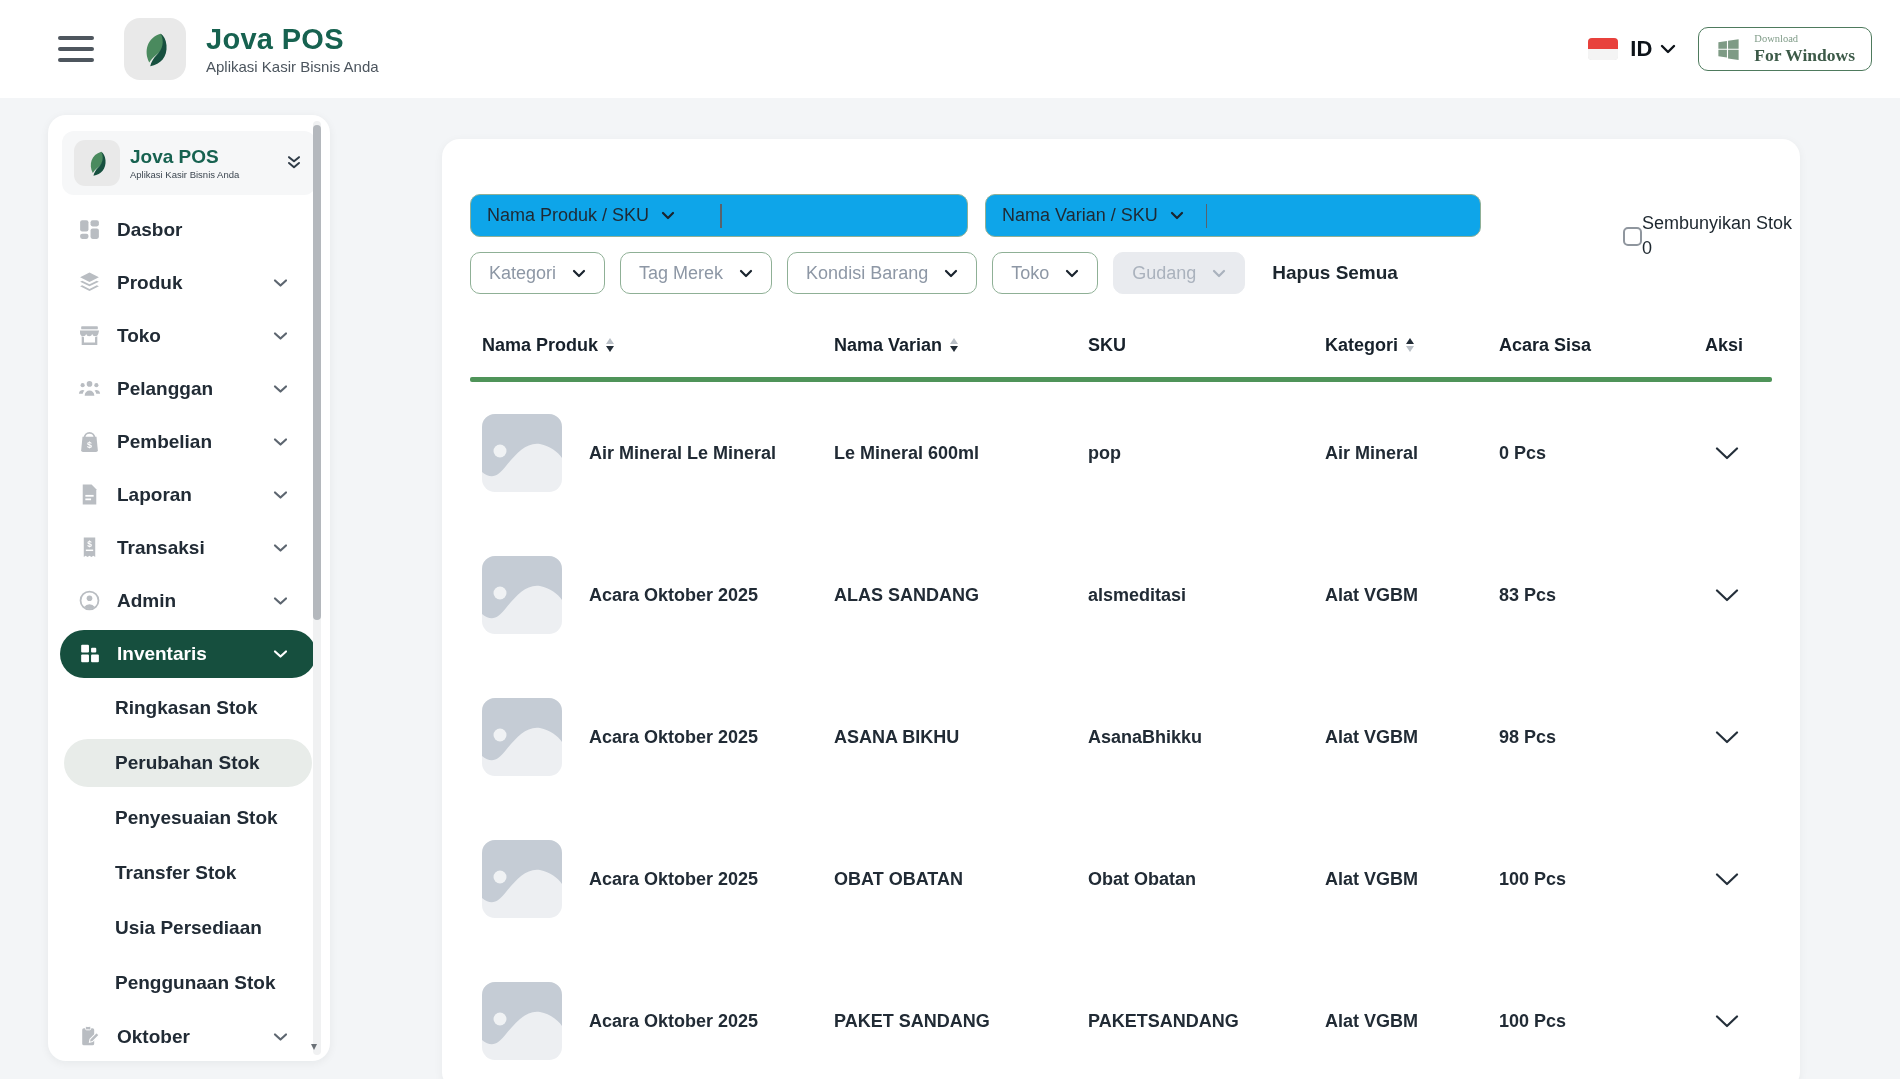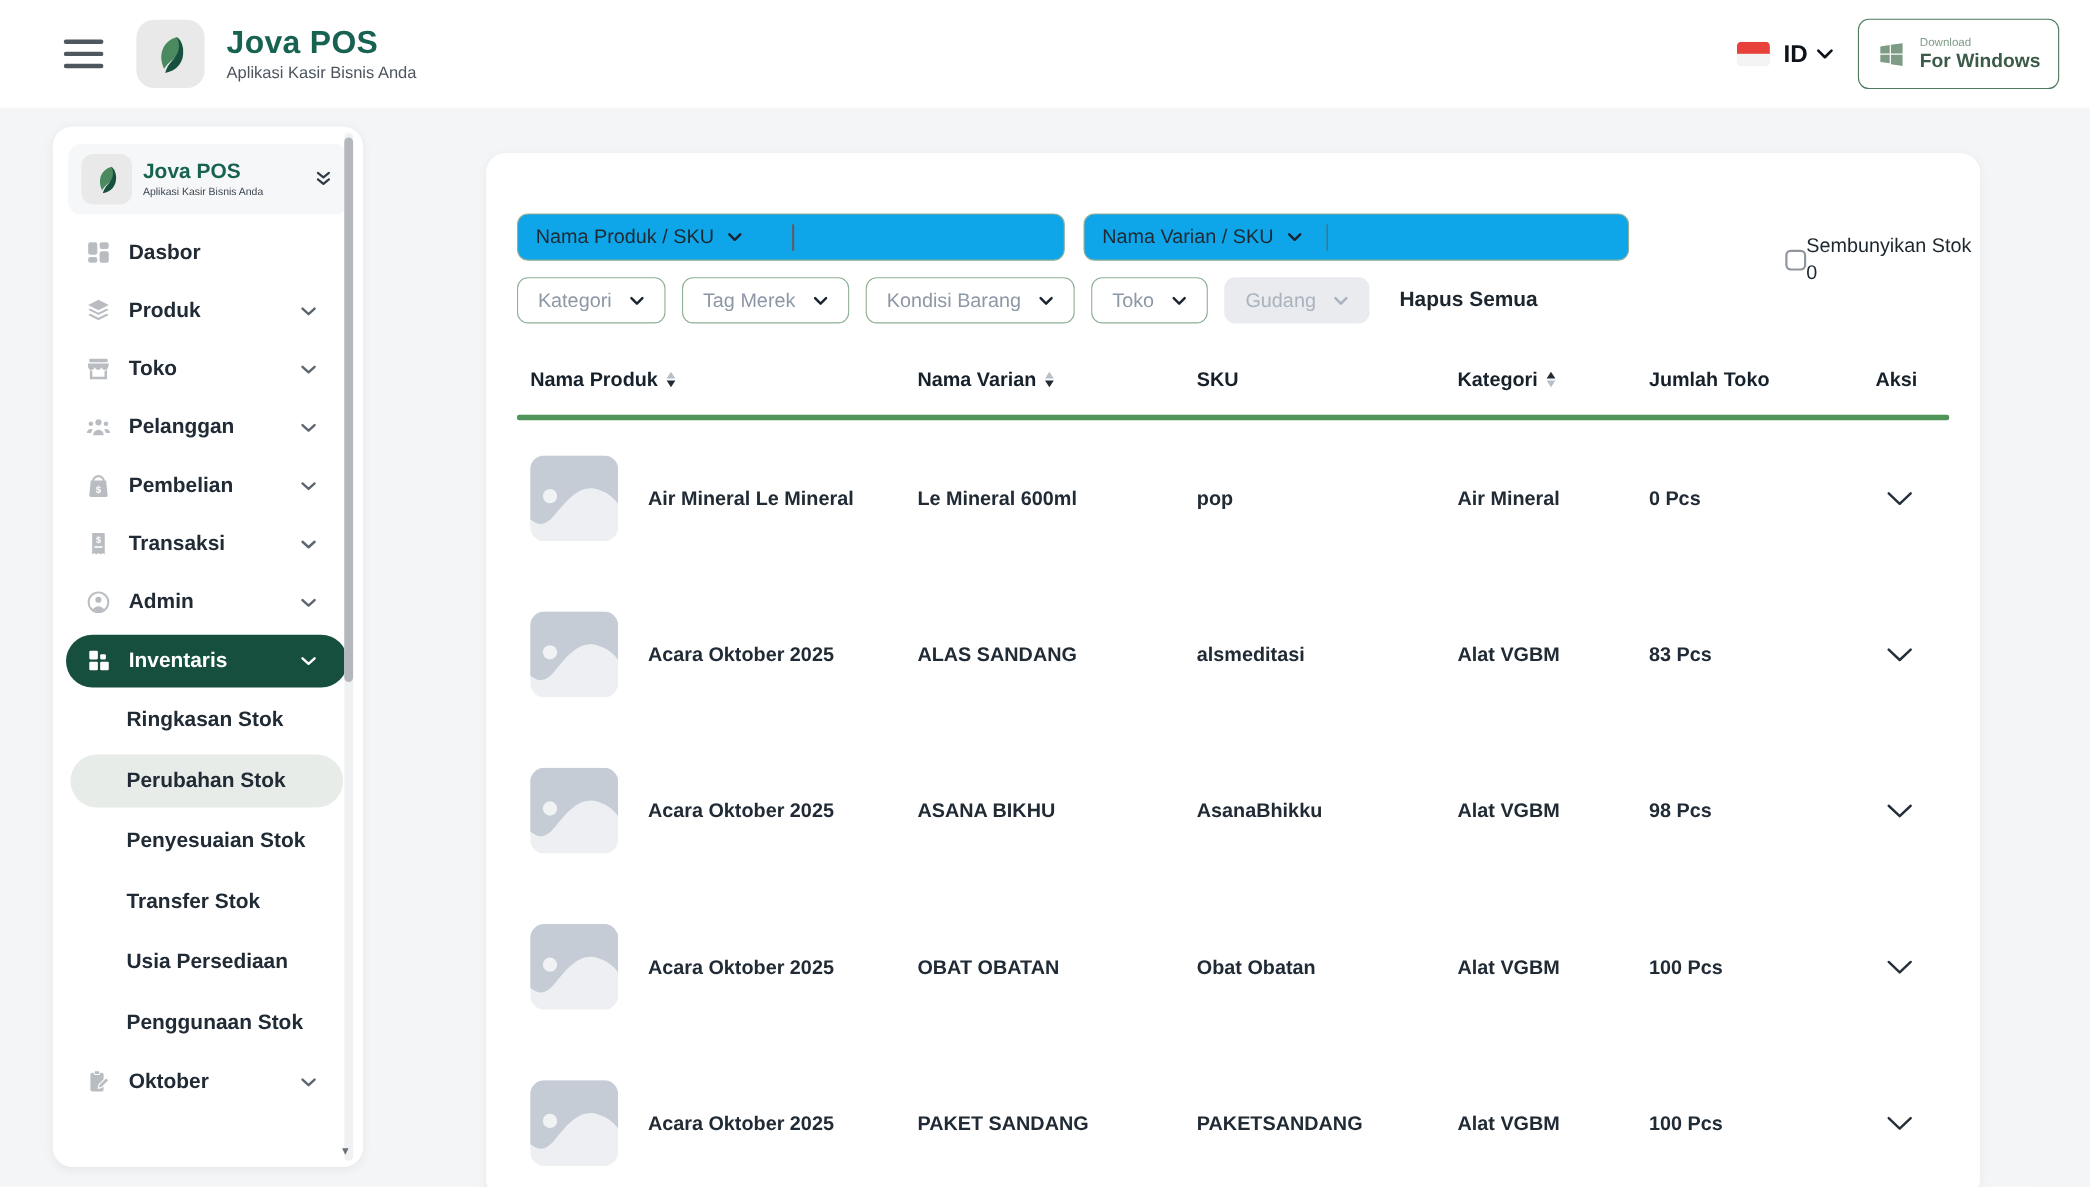--- a/index.html
+++ b/index.html
@@ -23,21 +23,21 @@
   .brand-name { font-size:29px; font-weight:800; color:var(--brand-green,#176250); letter-spacing:.3px; }
   .brand-tagline { font-size:15px; color:#4c555e; margin-top:2px; }
   .header-right { margin-left:auto; display:flex; align-items:center; }
   .flag { width:30px; height:22px; border-radius:4px; overflow:hidden; display:inline-block; box-shadow:0 0 0 1px #e3e3e3 inset; cursor:pointer; }
   .flag .red { display:block; height:11px; background:var(--flag-red,#e8413c); }
   .flag .white { display:block; height:11px; background:#f4f4f4; }
   .lang-code { font-size:22px; font-weight:700; color:#0d1319; margin:0 8px 0 12px; cursor:pointer; }
   .hdr-chev { margin-right:22px; cursor:pointer; }
   .dl-btn {
     display:flex; align-items:center; gap:12px; background:#fff;
-    border:1.7px solid #4e7a5d; border-radius:10px; height:64px; padding:0 16px; cursor:pointer;
+    border:1.7px solid #4e7a5d; border-radius:10px; height:44px; padding:0 16px; cursor:pointer;font-family:Liberation Serif, serif;
   }
   .dl-texts { display:flex; flex-direction:column; align-items:flex-start; line-height:1.15; }
   .dl-eyebrow { font-size:10.5px; color:#7f9b87; }
   .dl-label { font-size:17.5px; font-weight:600; color:#3c5a48; }
 
   
   .sidebar {
     position:absolute; left:48px; top:115px; width:282px; height:946px;
     background:#fff; border-radius:18px; box-shadow:0 2px 10px rgba(20,30,40,.06);
   }
@@ -250,20 +250,33 @@
             </svg>
           </span>
     <span class="lbl">Pembelian</span>
     <svg class="chev" width="15" height="9" viewBox="0 0 15 9">
       <polyline points="2,2 7.5,7 13,2" fill="none" stroke="#5d6670" stroke-width="2.2" stroke-linecap="round" stroke-linejoin="round"></polyline>
     </svg>
   </div>
         <div class="nav-item">
     <span class="ic">
             <svg viewBox="0 0 24 24">
+              <path d="M5.5 2.5 h8.5 l4.5 4.5 v14.5 H5.5 Z" fill="currentColor"></path>
+              <rect x="8" y="12.4" width="8" height="1.7" fill="#ffffff"></rect>
+              <rect x="8" y="15.8" width="5.5" height="1.7" fill="#ffffff"></rect>
+            </svg>
+          </span>
+    <span class="lbl">Laporan</span>
+    <svg class="chev" width="15" height="9" viewBox="0 0 15 9">
+      <polyline points="2,2 7.5,7 13,2" fill="none" stroke="#5d6670" stroke-width="2.2" stroke-linecap="round" stroke-linejoin="round"></polyline>
+    </svg>
+  </div>
+        <div class="nav-item">
+    <span class="ic">
+            <svg viewBox="0 0 24 24">
               <path d="M6.5 2.5 h11 V21.2 l-1.8 -1.4 -1.9 1.4 -1.8 -1.4 -1.9 1.4 -1.8 -1.4 -1.8 1.4 Z" fill="currentColor"></path>
               <text x="12" y="11.5" font-size="8" fill="#ffffff" text-anchor="middle" font-weight="bold" font-family="Liberation Sans, sans-serif">$</text>
               <rect x="8.5" y="14" width="7" height="1.4" fill="#ffffff"></rect>
             </svg>
           </span>
     <span class="lbl">Transaksi</span>
     <svg class="chev" width="15" height="9" viewBox="0 0 15 9">
       <polyline points="2,2 7.5,7 13,2" fill="none" stroke="#5d6670" stroke-width="2.2" stroke-linecap="round" stroke-linejoin="round"></polyline>
     </svg>
   </div>
@@ -416,21 +429,21 @@
 
   </div>
         <div class="th asc sortable">
     <span class="tl">Kategori</span>
     <span class="sort">
             <i class="up"></i>
             <i class="down"></i>
           </span>
   </div>
         <div class="th">
-    <span class="tl">Jumlah Toko</span>
+    <span class="tl">Acara Sisa</span>
 
   </div>
         <div class="th">
     <span class="tl">Aksi</span>
 
   </div>
       </div>
     <div class="green-line"></div>
     <div class="rows">
         <div class="trow grid-cols">

